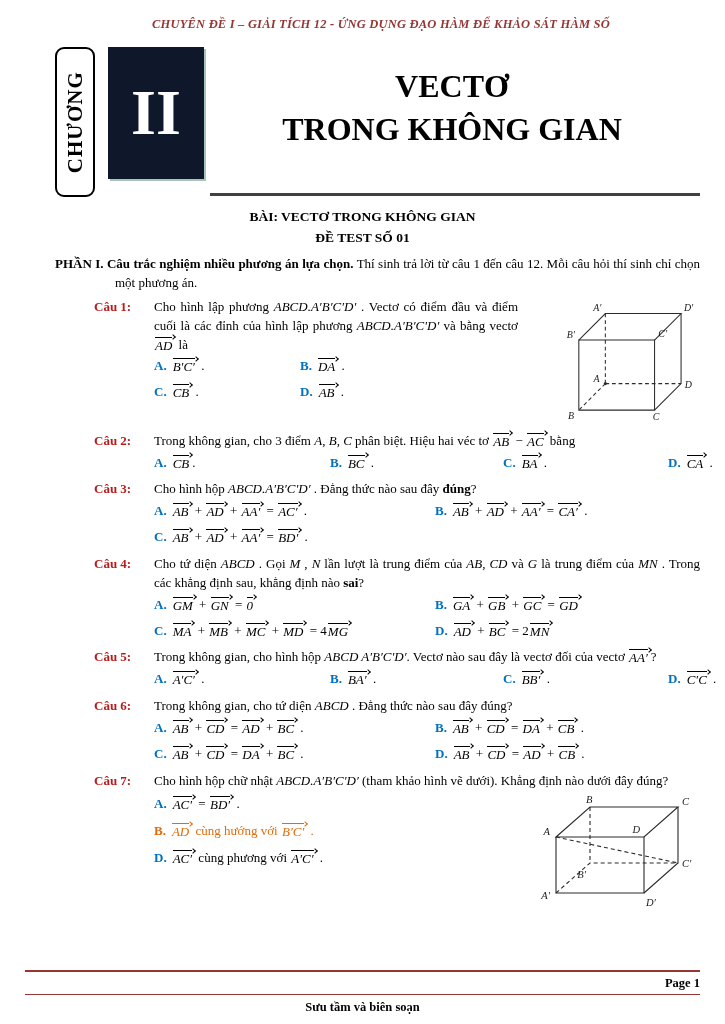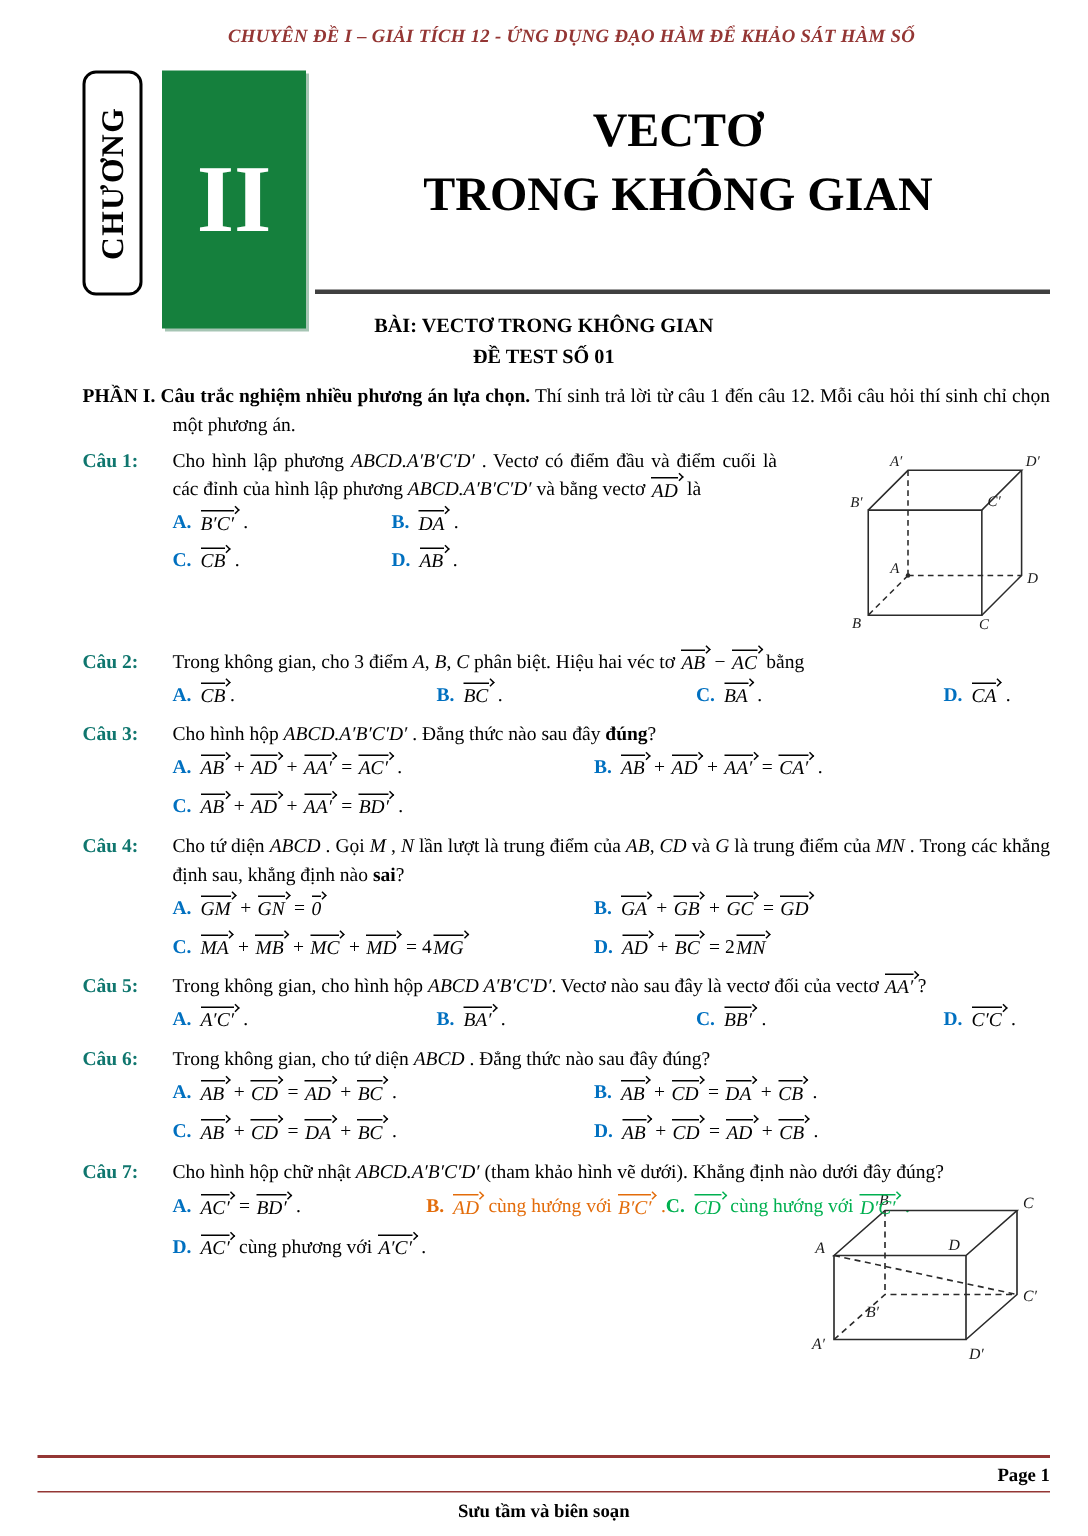--- a/index.html
+++ b/index.html
@@ -7,41 +7,41 @@
     width:725px;height:1024px;background:#fff;color:#000;
     font-family:"Liberation Serif",serif;font-size:13px;line-height:1.45;
     display:flex;flex-direction:column;overflow:hidden;
   }
   .doc-header{margin-top:15px;text-align:center;font-weight:bold;font-style:italic;
     color:#943634;font-size:12.5px;letter-spacing:.2px;padding-left:37px;}
   .chapter-block{display:flex;align-items:flex-start;margin:14px 25px 0 55px;height:152px;}
   .chuong-box{width:36px;height:146px;border:2.5px solid #000;border-radius:9px;
     display:flex;align-items:center;justify-content:center;background:#fff;}
   .chuong-text{transform:rotate(-90deg);font-weight:bold;font-size:21px;letter-spacing:1px;white-space:nowrap;}
-  .chapter-num{width:96px;height:172px;margin-left:13px;background:#15803d;color:#fff;
+  .chapter-num{width:96px;height:132px;margin-left:13px;background:#0f172a;color:#fff;
     display:flex;align-items:center;justify-content:center;font-weight:bold;font-size:64px;
     box-shadow:2px 2px 0 rgba(0,90,40,.35);}
   .chapter-title{flex:1;text-align:center;font-weight:bold;font-size:32px;line-height:1.35;
     padding-top:18px;position:relative;}
   .title-rule{position:absolute;left:6px;right:0;top:146px;border-top:3px solid #404040;}
   .lesson{text-align:center;font-weight:bold;font-size:13.5px;margin-top:8px;}
   .lesson + .lesson{margin-top:1px;}
   .part-heading{margin:8px 25px 5px 115px;text-indent:-60px;text-align:justify;}
   .question{display:flex;margin:0 25px 6px 55px;}
-  .q-label{flex:none;width:60px;font-weight:bold;color:#0f766e;}
+  .q-label{flex:none;width:60px;font-weight:bold;color:#b91c1c;margin-left:39px;}
   .q-content{flex:1;min-width:0;}
   .q-row{display:flex;align-items:flex-start;gap:36px;}
   .q-main{flex:1;min-width:0;}
   .q-fig{flex:none;margin-left:4px;}
   .q-body{margin:0 0 3px 0;text-align:justify;}
   .opts{display:grid;row-gap:7px;margin:2px 0;}
   .cols-4{grid-template-columns:143px 140px 132px 1fr;gap:33px;}
   .cols-2{grid-template-columns:281px 1fr;}
   .cols-2n{grid-template-columns:146px 1fr;}
-  .cols-1{grid-template-columns:1fr 1fr 1fr;row-gap:8px;}
+  .cols-1{grid-template-columns:1fr;row-gap:8px;}
   .opt{white-space:nowrap;}
   .letter{color:#0070c0;font-weight:bold;margin-right:5px;}
   .vec{position:relative;display:inline-block;font-style:italic;line-height:1;
     padding:3px 3px 1px 1px;vertical-align:-1px;}
   .vec::before{content:"";position:absolute;left:1px;right:3px;top:1px;border-top:1.1px solid currentColor;}
   .vec::after{content:"";position:absolute;right:0;top:-.5px;width:3px;height:3px;
     border-top:1.1px solid currentColor;border-right:1.1px solid currentColor;transform:rotate(45deg);}
   figure{margin:0;}
   svg text{font-style:italic;font-size:10.5px;fill:#1a1a1a;font-family:"Liberation Serif",serif;}
   .footer{margin-top:auto;}
@@ -180,21 +180,20 @@
 
 <div class="question">
   <div class="q-label">Câu 7:</div>
   <div class="q-content">
     <p class="q-body">Cho hình hộp chữ nhật <i>ABCD.A′B′C′D′</i> (tham khảo hình vẽ dưới). Khẳng định nào dưới đây đúng?</p>
     <div class="q-row">
       <div class="q-main">
         <div class="opts cols-1">
           <span class="opt"><b class="letter">A.</b><span class="otext"><span class="vec">AC′</span> = <span class="vec">BD′</span> .</span></span>
           <span class="opt"><b class="letter" style="color: rgb(227, 108, 10);">B.</b><span class="otext" style="color: rgb(227, 108, 10);"><span class="vec">AD</span> cùng hướng với <span class="vec">B′C′</span> .</span></span>
-          <span class="opt"><b class="letter" style="color: rgb(0, 176, 80);">C.</b><span class="otext" style="color: rgb(0, 176, 80);"><span class="vec">CD</span> cùng hướng với <span class="vec">D′C′</span> .</span></span>
           <span class="opt"><b class="letter">D.</b><span class="otext"><span class="vec">AC′</span> cùng phương với <span class="vec">A′C′</span> .</span></span>
         </div>
       </div>
       <figure class="q-fig">
         <svg width="168" height="116" viewBox="0 0 168 116">
           <g fill="none" stroke="#2b2b2b" stroke-width="1.1">
             <path d="M24,44 L58,14 L146,14 L112,44 Z"></path>
             <path d="M24,44 L24,100 L112,100 L112,44"></path>
             <path d="M112,100 L146,70 L146,14"></path>
             <g stroke-dasharray="4 3">

